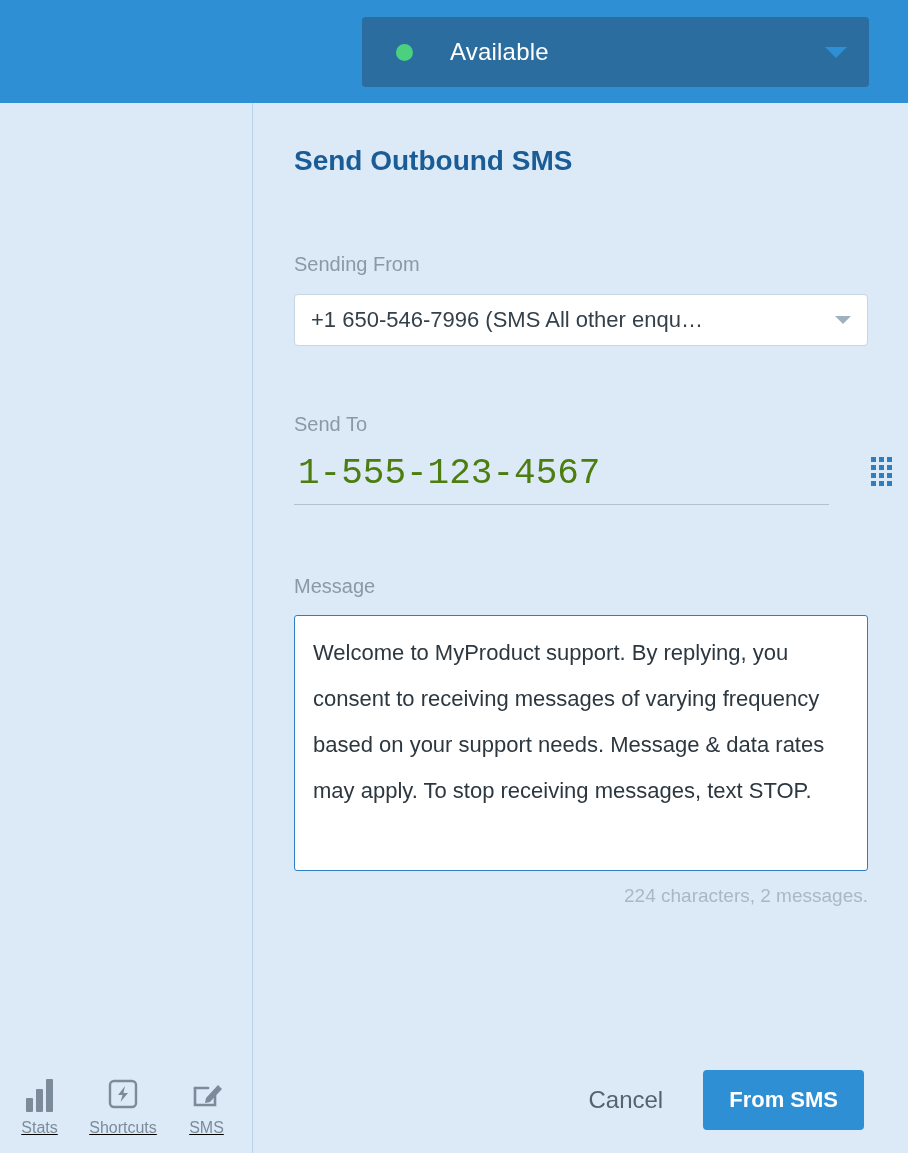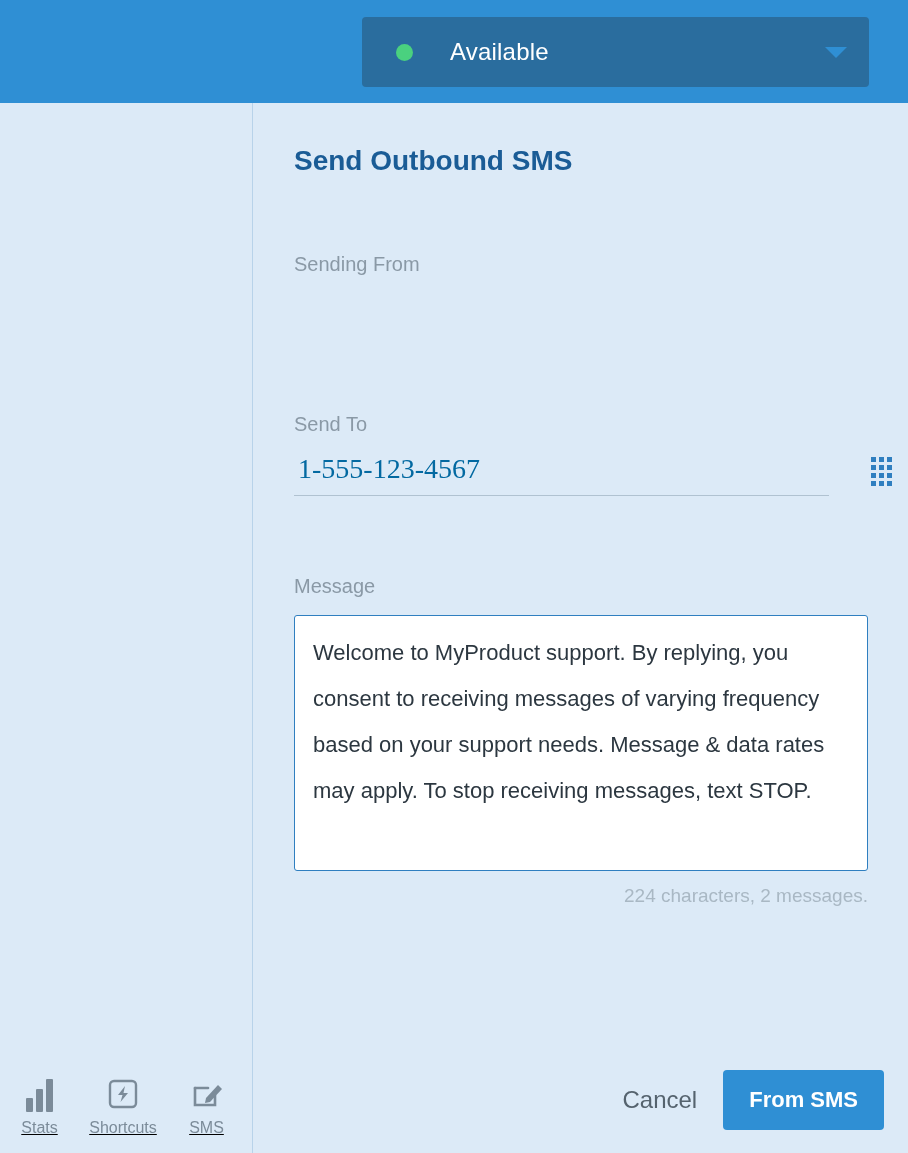--- a/index.html
+++ b/index.html
@@ -158,23 +158,23 @@
   .sendto-wrap {
     position: absolute;
     left: 40px; top: 350px;
     width: 574px;
   }
   .sendto-input {
     width: 535px;
     border: none;
     background: transparent;
     border-bottom: 1px solid #b0c2d1;
-    font-family: Liberation Serif, serif;
-    font-size: 28px;
-    color: #0369a1;
+    font-family: Liberation Mono, monospace;
+    font-size: 36px;
+    color: #4d7c0f;
     padding: 0 4px 10px 4px;
     outline: none;
   }
   .keypad-icon {
     position: absolute;
     right: -24px;
     top: 4px;
     display: grid;
     grid-template-columns: repeat(3, 5px);
     grid-template-rows: repeat(4, 5px);
@@ -203,24 +203,24 @@
   .char-count {
     position: absolute;
     right: 40px; top: 782px;
     font-size: 19px;
     color: #a9b8c4;
     text-align: center;
   }
 
   .actions {
     position: absolute;
-    right: 24px; bottom: 23px;
-    display: flex;
-    align-items: center;
-    gap: 22px;
+    right: 44px; bottom: 23px;
+    display: flex;
+    align-items: center;
+    gap: 36px;
   }
   .btn-cancel {
     background: none;
     border: none;
     font-family: "Liberation Sans", sans-serif;
     font-size: 24px;
     color: #55636e;
     cursor: pointer;
     padding: 6px 4px;
   }
@@ -285,20 +285,24 @@
       </div>
 
     </div>
   </div>
 
   <div class="main">
 
     <div class="panel-title">Send Outbound SMS</div>
 
     <div class="field-label lbl-sending-from">Sending From</div>
+    <div class="select-box">
+      <span class="select-value">+1 650-546-7996 (SMS All other enqu…</span>
+      <span class="select-caret"></span>
+    </div>
 
     <div class="field-label lbl-send-to">Send To</div>
     <div class="sendto-wrap">
       <input class="sendto-input" type="text" value="1-555-123-4567" style="">
       <span class="keypad-icon">
         <span></span>
           <span></span>
           <span></span>
         <span></span>
           <span></span>

